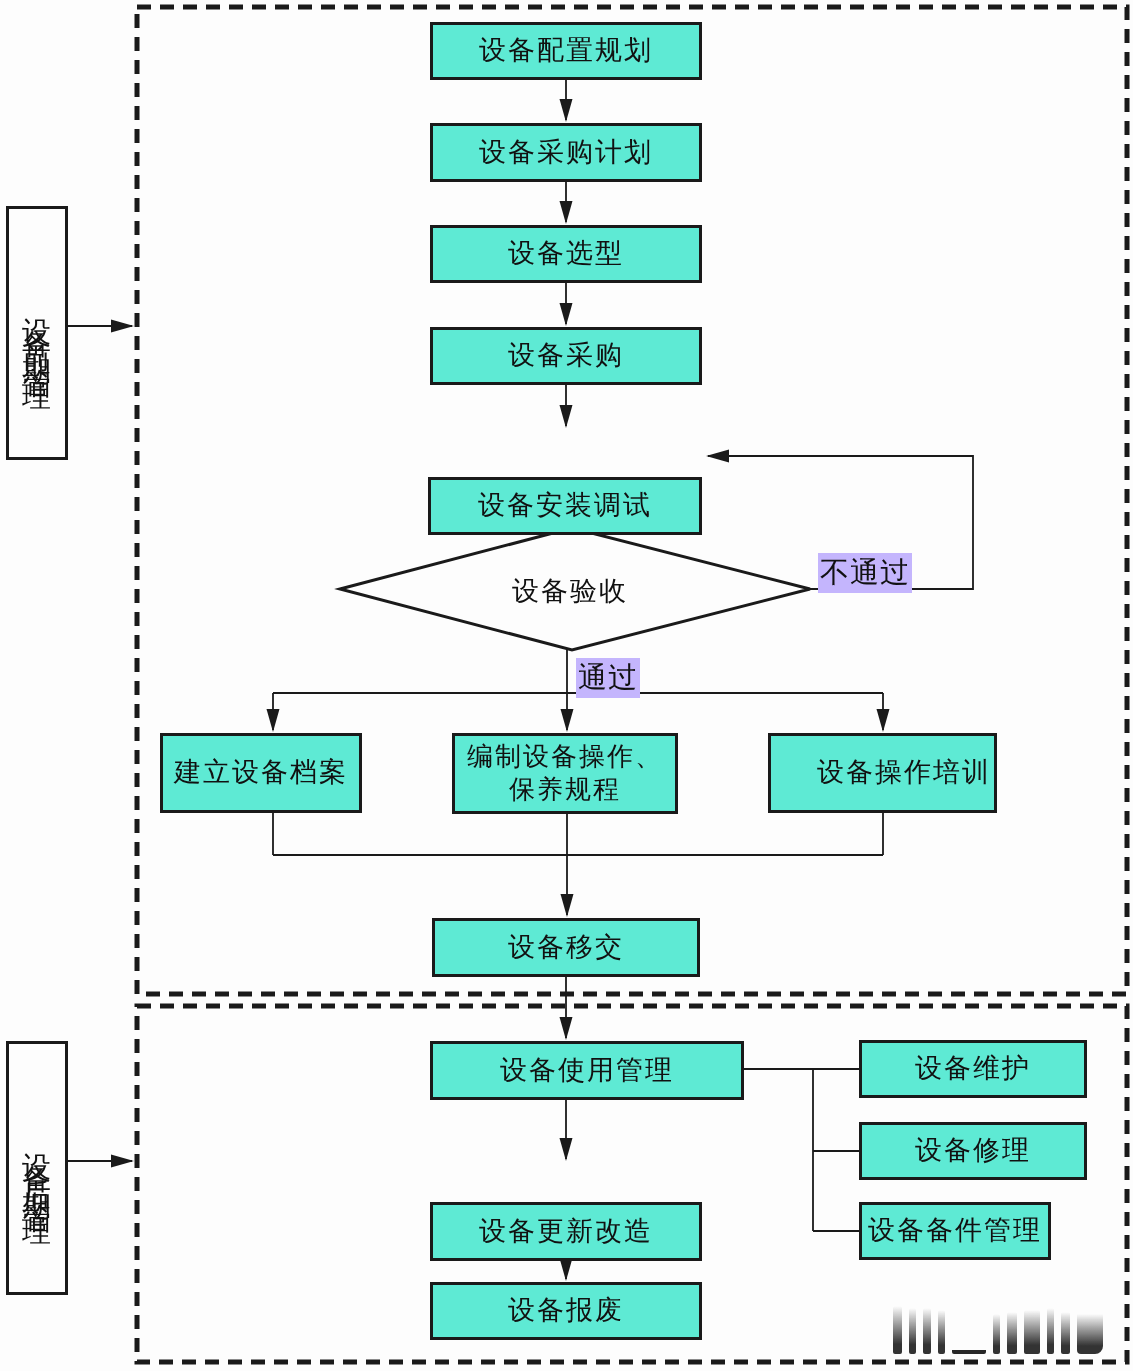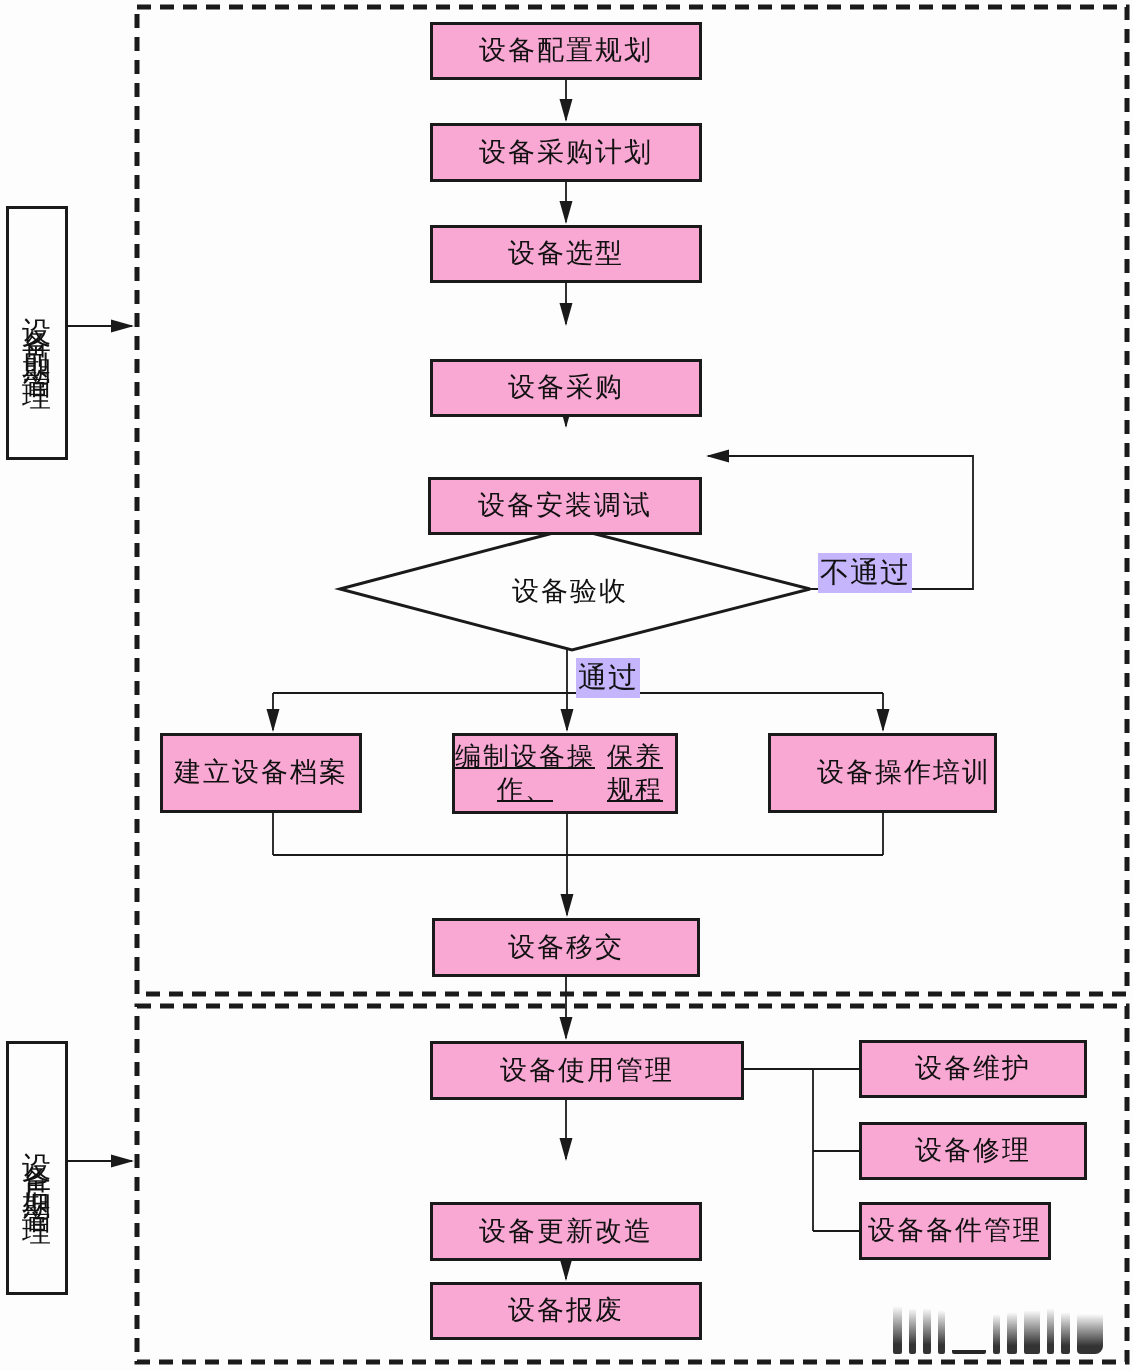--- a/index.html
+++ b/index.html
@@ -10,31 +10,30 @@
     background: #fdfdfd;
     font-family: "Liberation Serif", serif;
     color: #111111;
     overflow: hidden;
   }
   #lines { position: absolute; left: 0; top: 0; z-index: 1; }
   .node {
     position: absolute;
     box-sizing: border-box;
     border: 3px solid #1a1a1a;
-    background: #f9a8d4;
+    background: #5eead4;
     display: flex;
     align-items: center;
     justify-content: center;
-    text-align: center;
     font-size: 27px;
     letter-spacing: 2px;
     z-index: 2;
     line-height: 1.25;
   }
-  .node.two-line { flex-direction: row; font-size: 26px; text-decoration: underline; }
+  .node.two-line { flex-direction: column; font-size: 26px; }
   .vbox {
     position: absolute;
     box-sizing: border-box;
     border: 3px solid #1a1a1a;
     background: #fdfdfd;
     display: flex;
     align-items: center;
     justify-content: center;
     z-index: 2;
   }
@@ -142,21 +141,21 @@
   <div class="vbox" style="left:6px; top:206px; width:62px; height:254px;">
     <span>设备前期管理</span>
   </div>
   <div class="vbox" style="left:6px; top:1041px; width:62px; height:254px;">
     <span>设备后期管理</span>
   </div>
 
   <div class="node" style="left:430px; top:22px;  width:272px; height:58px;">设备配置规划</div>
   <div class="node" style="left:430px; top:123px; width:272px; height:59px;">设备采购计划</div>
   <div class="node" style="left:430px; top:225px; width:272px; height:58px;">设备选型</div>
-  <div class="node" style="left:430px; top:327px; width:272px; height:58px;margin-top:32px;">设备采购</div>
+  <div class="node" style="left:430px; top:327px; width:272px; height:58px;">设备采购</div>
   <div class="node" style="left:428px; top:429px; width:274px; height:58px;margin-top:48px;">设备安装调试</div>
 
   <div class="diamond-label" style="left:440px; top:573px; width:260px;">设备验收</div>
 
   <div class="edge-label" style="left:576px; top:658px;">通过</div>
   <div class="edge-label" style="left:818px; top:553px;">不通过</div>
 
   <div class="node" style="left:160px; top:733px; width:202px; height:80px;">建立设备档案</div>
   <div class="node two-line" style="left:452px; top:733px; width:226px; height:81px;">
     <span>编制设备操作、</span>

